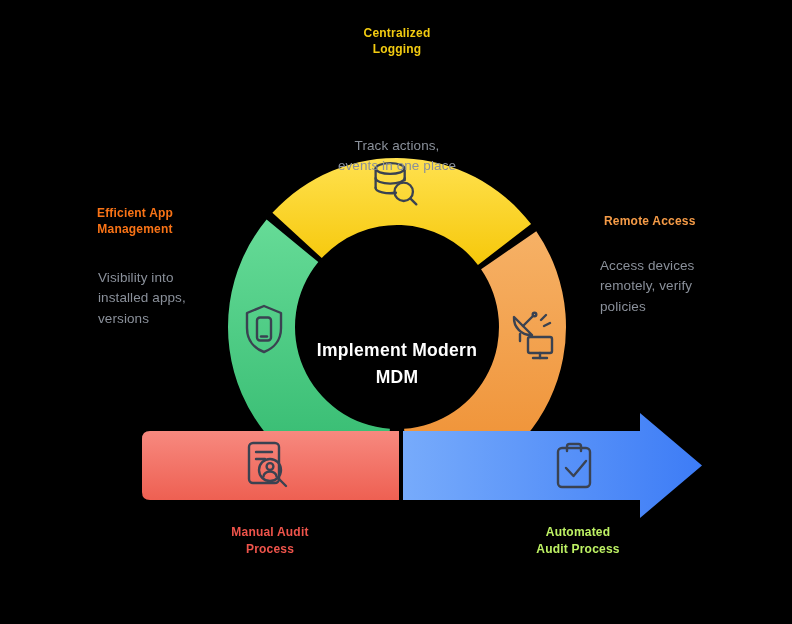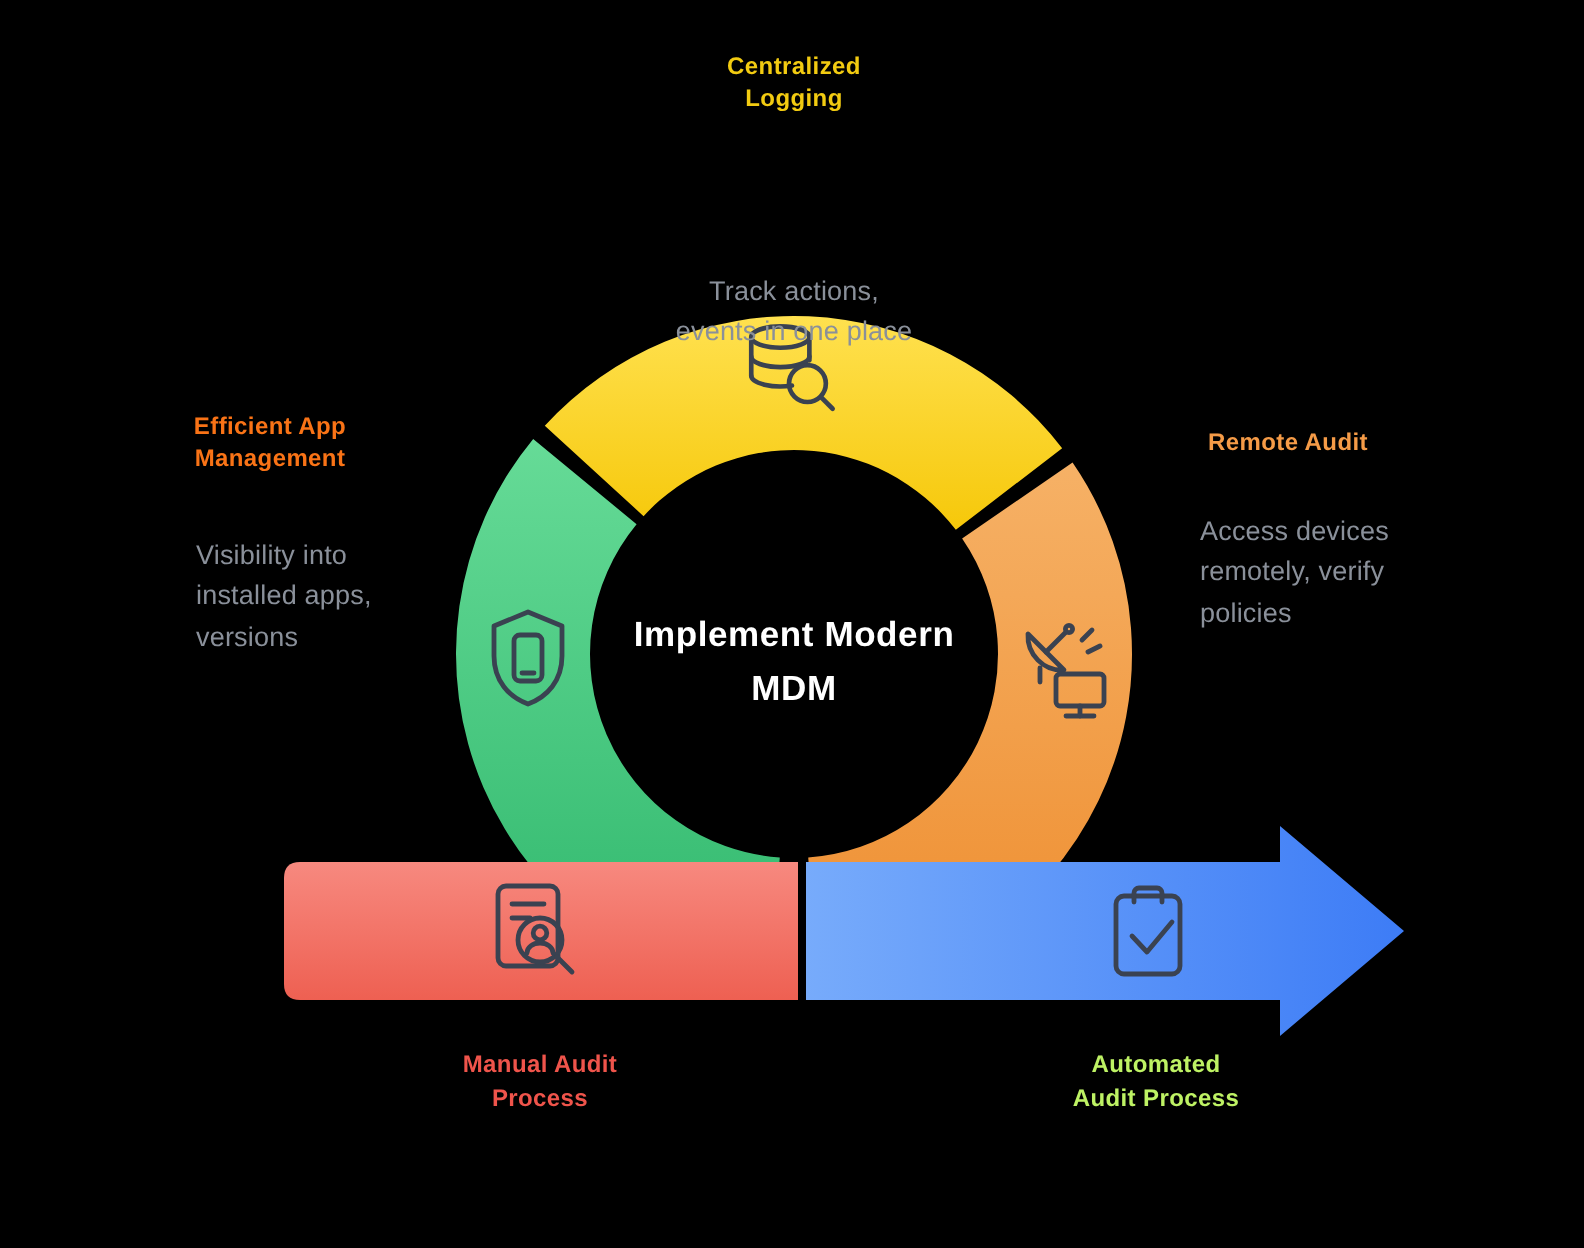--- a/index.html
+++ b/index.html
@@ -124,27 +124,27 @@
 Logging</div>
   <div id="sub-logging" class="abs subtitle" style="color: rgb(138, 144, 154);">Track actions,
 events in one place</div>
 
   <div id="title-app" class="abs title" style="color: #f97316;">Efficient App
 Management</div>
   <div id="sub-app" class="abs subtitle" style="color: rgb(138, 144, 154);">Visibility into
 installed apps,
 versions</div>
 
-  <div id="title-remote" class="abs title" style="color: rgb(245, 155, 71);">Remote Audit</div>
+  <div id="title-remote" class="abs title" style="color: rgb(245, 155, 71);">Remote Access</div>
   <div id="sub-remote" class="abs subtitle" style="color: rgb(138, 144, 154);">Access devices
 remotely, verify
 policies</div>
 
   <div id="title-manual" class="abs title" style="color: rgb(239, 84, 75);">Manual Audit
 Process</div>
 
   <div id="title-auto" class="abs title" style="color: #bef264;">Automated
 Audit Process</div>
 
-  <div id="center-label" class="abs center-label" style="color: rgb(255, 255, 255);">Implement Modern
+  <div id="center-label" class="abs center-label" style="color: rgb(255, 255, 255); margin-top: 33px;">Implement Modern
 MDM</div>
 
 </div>
 
 </body></html>

